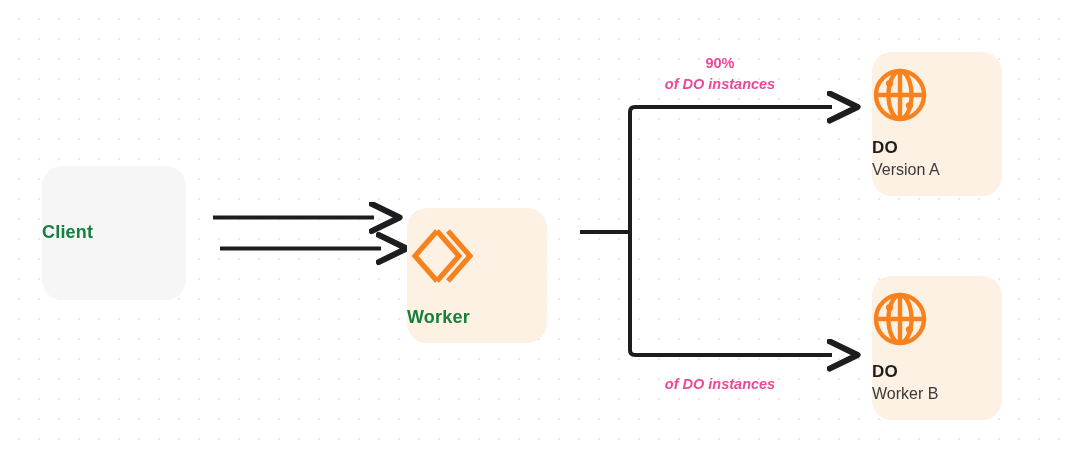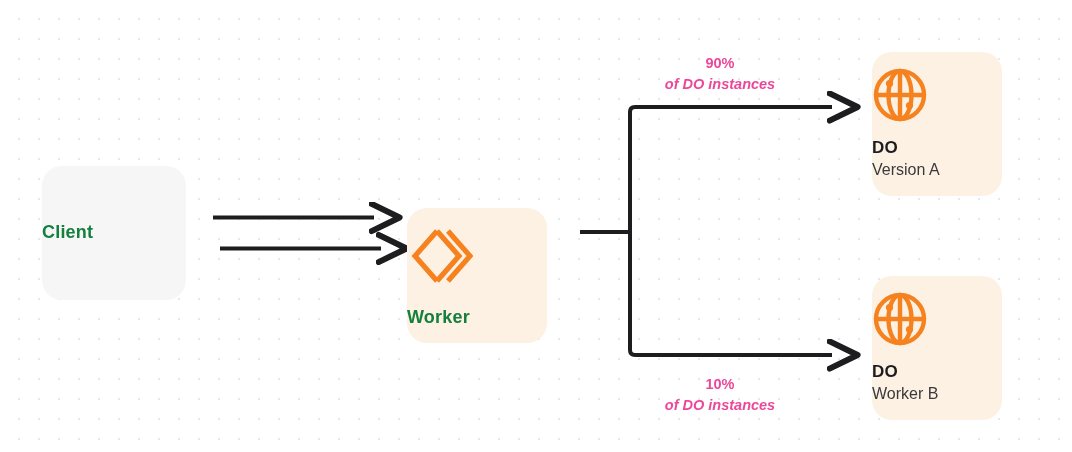--- a/index.html
+++ b/index.html
@@ -210,17 +210,16 @@
     <div class="node-title-sm">DO</div>
     <div class="node-subtitle">Worker B</div>
   </div>
 
   <div class="edge-label edge-label-top">
     <span class="pct">90%</span>
     <span class="sub">of DO instances</span>
   </div>
 
   <div class="edge-label edge-label-bottom">
-    <span class="pct">10%</span>
     <span class="sub">of DO instances</span>
   </div>
 
 </div>
 
 </body></html>

